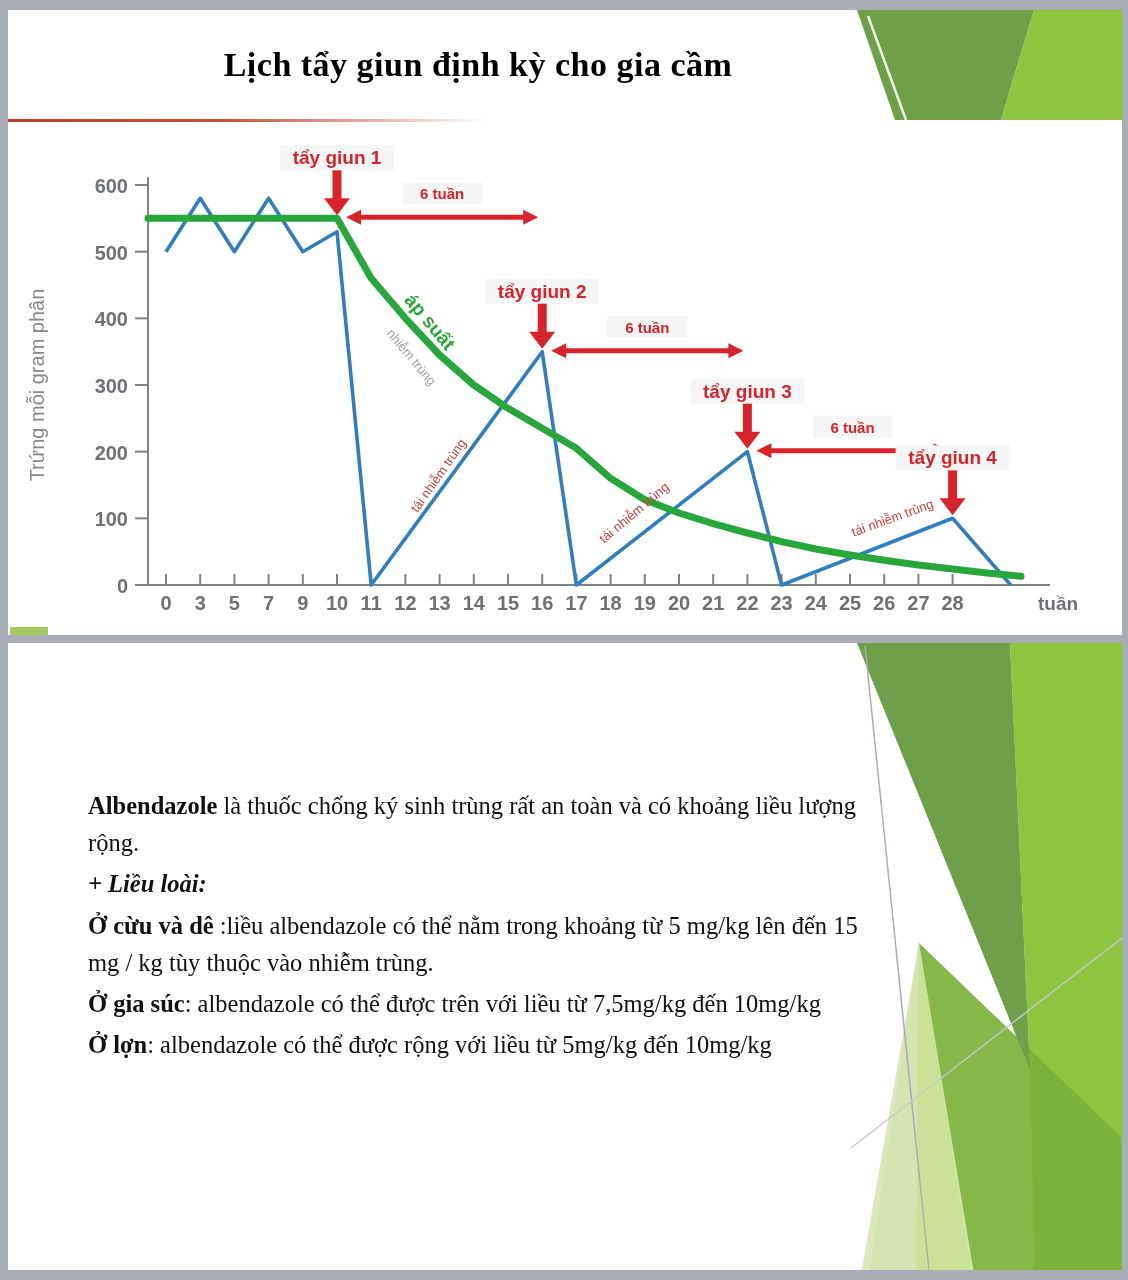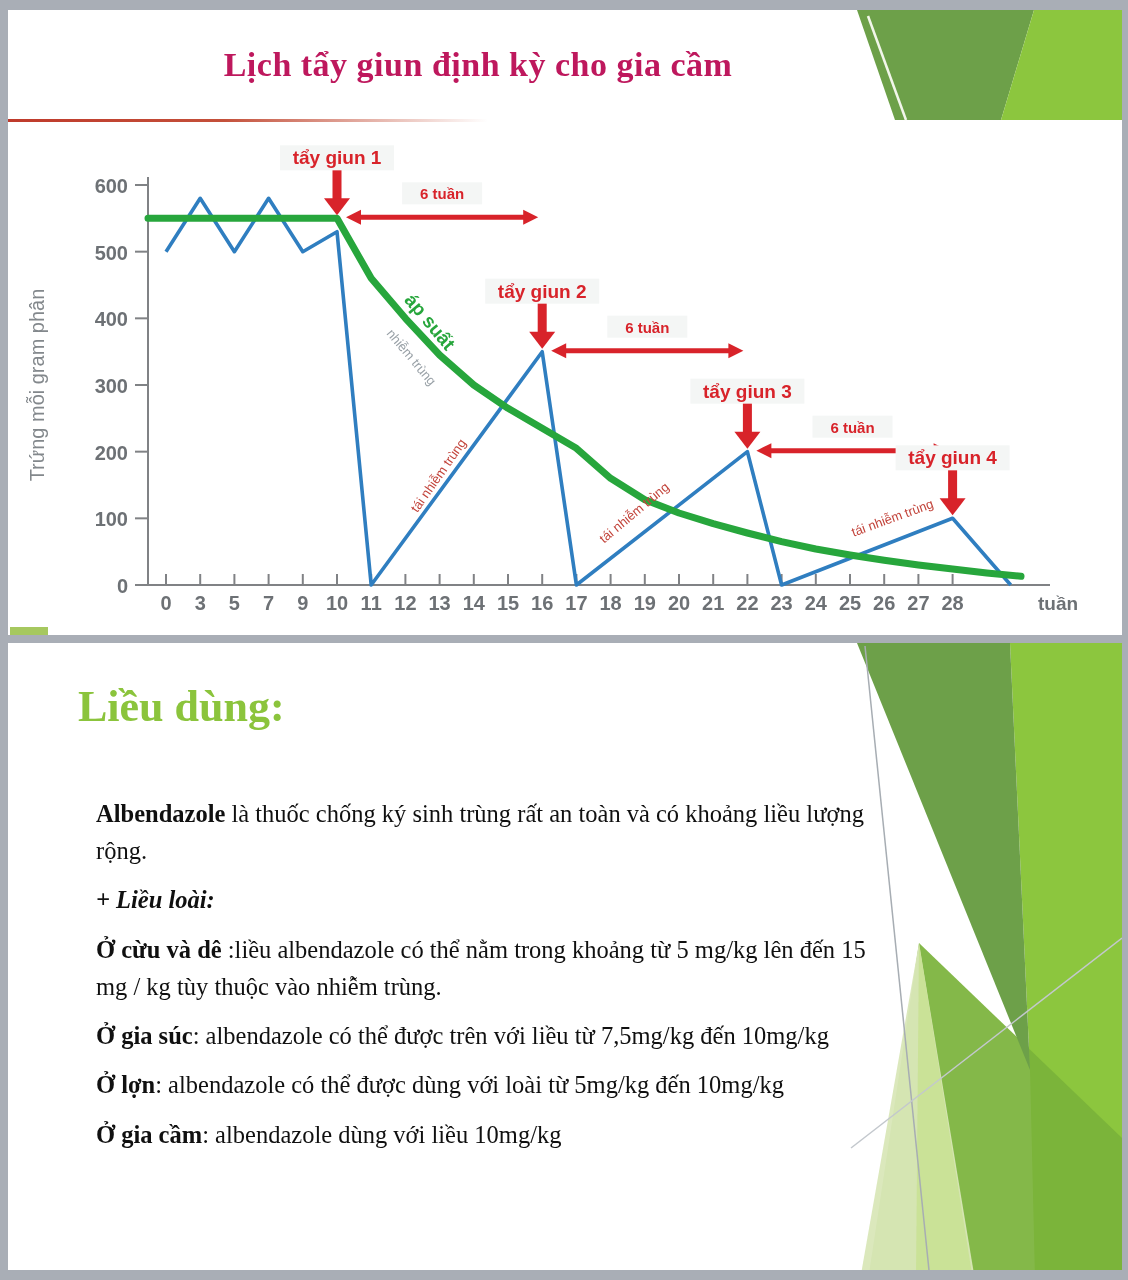--- a/index.html
+++ b/index.html
@@ -10,40 +10,40 @@
   }
   .slide{position:absolute;left:8px;width:1114px;background:#ffffff;}
   .slide1{top:10px;height:625px;}
   .slide2{top:643px;height:627px;}
   .slide svg{position:absolute;left:0;top:0;width:100%;height:100%;display:block;}
   #chart{z-index:3;}
   #deco1,#deco2{z-index:1;}
 
   .slide-title{
     position:absolute;z-index:4;left:150px;top:36px;width:640px;margin:0;
-    text-align:center;font:700 34px "Liberation Serif",serif;color:#be185d;
+    text-align:center;font:700 34px "Liberation Serif",serif;color:#000000;
     letter-spacing:.5px;
   }
   .title-rule{
     position:absolute;z-index:2;left:0;top:109px;width:480px;height:3px;
     background:linear-gradient(90deg,#bf3a2b 0%,#c4503a 45%,rgba(196,80,58,0) 100%);
   }
   .green-tab{
     position:absolute;z-index:5;left:2px;bottom:0;width:38px;height:8px;
     background:#a6c85f;
   }
   .slide2-heading{
     position:absolute;z-index:4;left:70px;top:38px;margin:0;
     font:700 44px "Liberation Serif",serif;color:#8bc43c;
   }
   .body-text{
     position:absolute;z-index:4;left:76px;top:140px;width:800px;
     font-size:24.5px;line-height:1.52;color:#101010;
   }
-  .body-text p{margin:12px;}
+  .body-text p{margin:4px;}
   .body-text .bi b{font-style:italic;}
 
   
   .num{font:600 20px "Liberation Sans",sans-serif;fill:#6d7175;}
   .unit{font:600 19px "Liberation Sans",sans-serif;fill:#6d7175;}
   .ytitle{font:20px "Liberation Sans",sans-serif;fill:#83888c;}
   .ev{font:600 19px "Liberation Sans",sans-serif;fill:#d8232a;}
   .iv{font:600 15px "Liberation Sans",sans-serif;fill:#d8232a;}
   .pl1{font:600 19px "Liberation Sans",sans-serif;fill:#27a63c;}
   .pl2{font:13px "Liberation Sans",sans-serif;fill:#98a0a6;}
@@ -171,22 +171,20 @@
 <section class="slide slide2">
   <svg id="deco2" viewBox="0 0 1114 627">
       <polygon points="1002,0 1114,0 1114,637 1027,637 1022,427" fill="#8cc63e"></polygon>
       <polygon points="911,300 1114,495 1114,637 860,637" fill="#79b23a" opacity="0.92"></polygon>
       <polygon points="911,300 852,637 967,637" fill="#d9e7b8" opacity="0.95"></polygon>
       <polygon points="911,300 965,637 908,637" fill="#c9e194" opacity="0.9"></polygon>
       <polygon points="849,0 1002,0 1022,427" fill="#6da049"></polygon>
       <line x1="857" y1="3" x2="922" y2="637" stroke="#a7adb3" stroke-width="1.5"></line>
       <line x1="1114" y1="295" x2="843" y2="505" stroke="#c3c8cd" stroke-width="1.5"></line>
     </svg>
-  <h2 class="slide2-heading">Liều dùng:</h2>
   <div class="body-text">
     <p><b>Albendazole</b><span> là thuốc chống ký sinh trùng rất an toàn và có khoảng liều lượng rộng.</span></p>
     <p class="bi"><b>+ Liều loài:</b><span></span></p>
     <p><b>Ở cừu và dê</b><span> :liều albendazole có thể nằm trong khoảng từ 5 mg/kg lên đến 15 mg / kg tùy thuộc vào nhiễm trùng.</span></p>
     <p><b>Ở gia súc</b><span>: albendazole có thể được trên với liều từ 7,5mg/kg đến 10mg/kg</span></p>
-    <p><b>Ở lợn</b><span>: albendazole có thể được dùng với loài từ 5mg/kg đến 10mg/kg</span></p>
-    <p><b>Ở gia cầm</b><span>: albendazole dùng với liều 10mg/kg</span></p>
+    <p><b>Ở lợn</b><span>: albendazole có thể được rộng với liều từ 5mg/kg đến 10mg/kg</span></p>
   </div>
 </section>
 
 </body></html>

